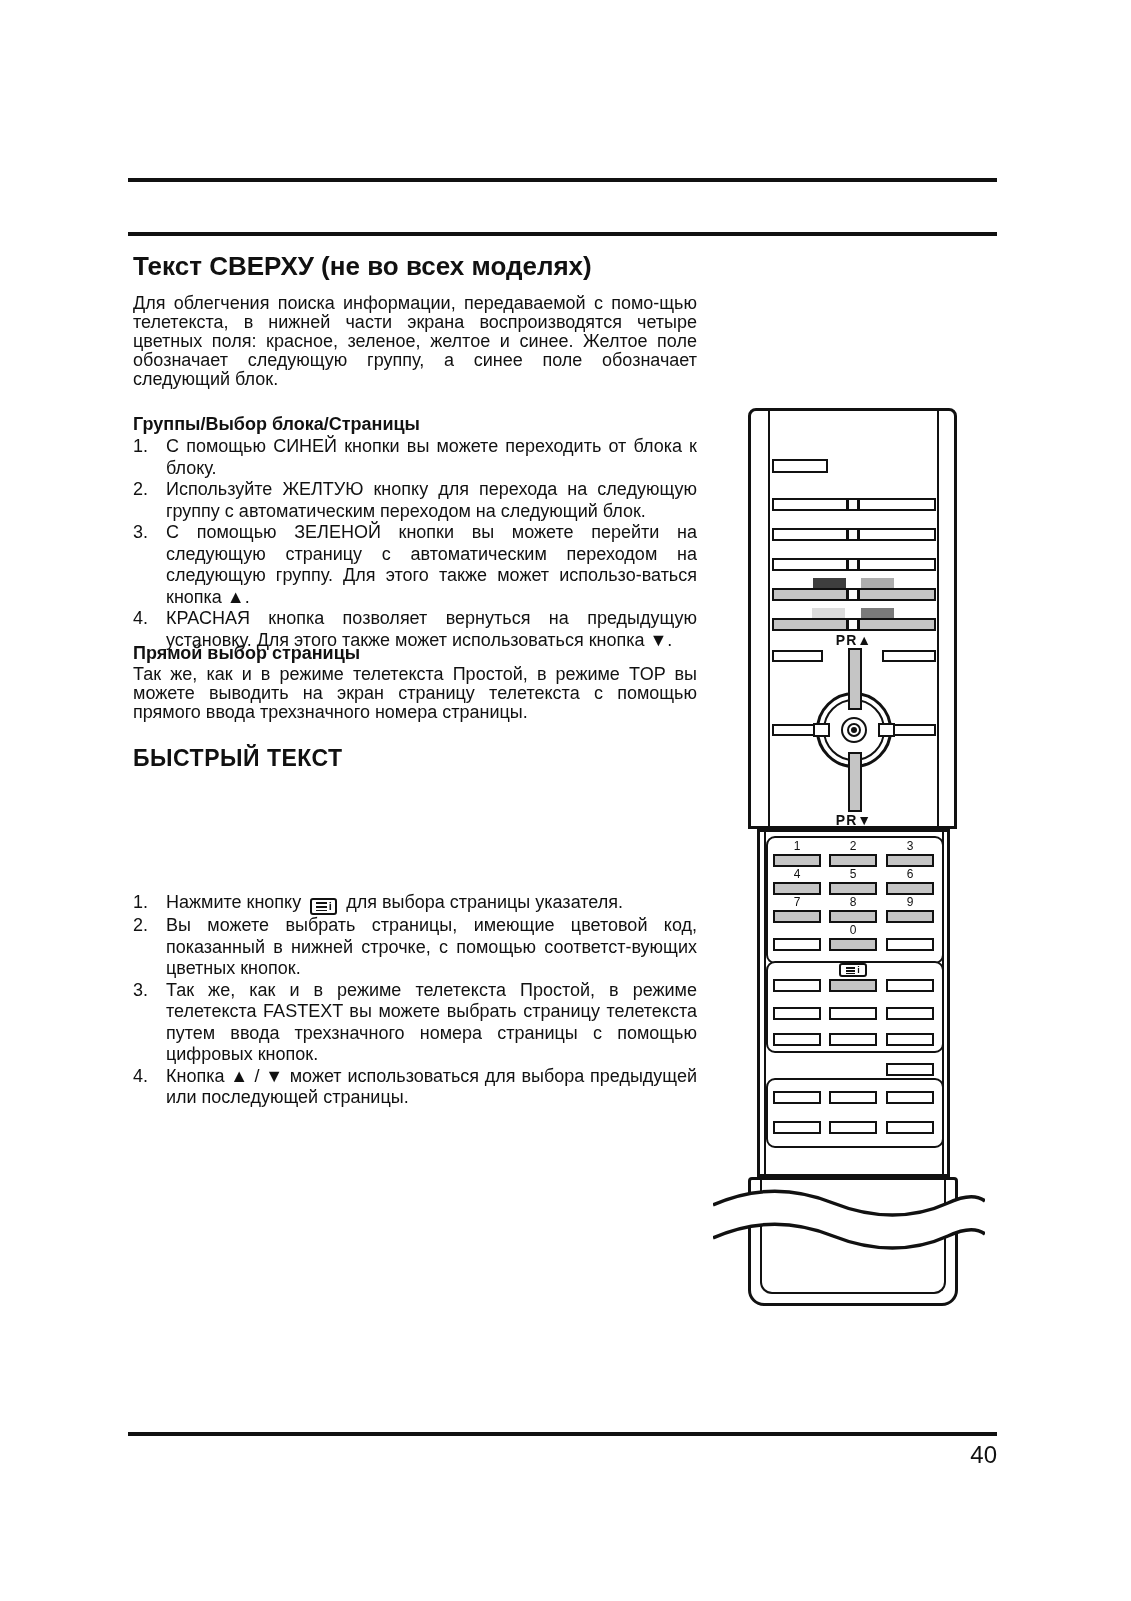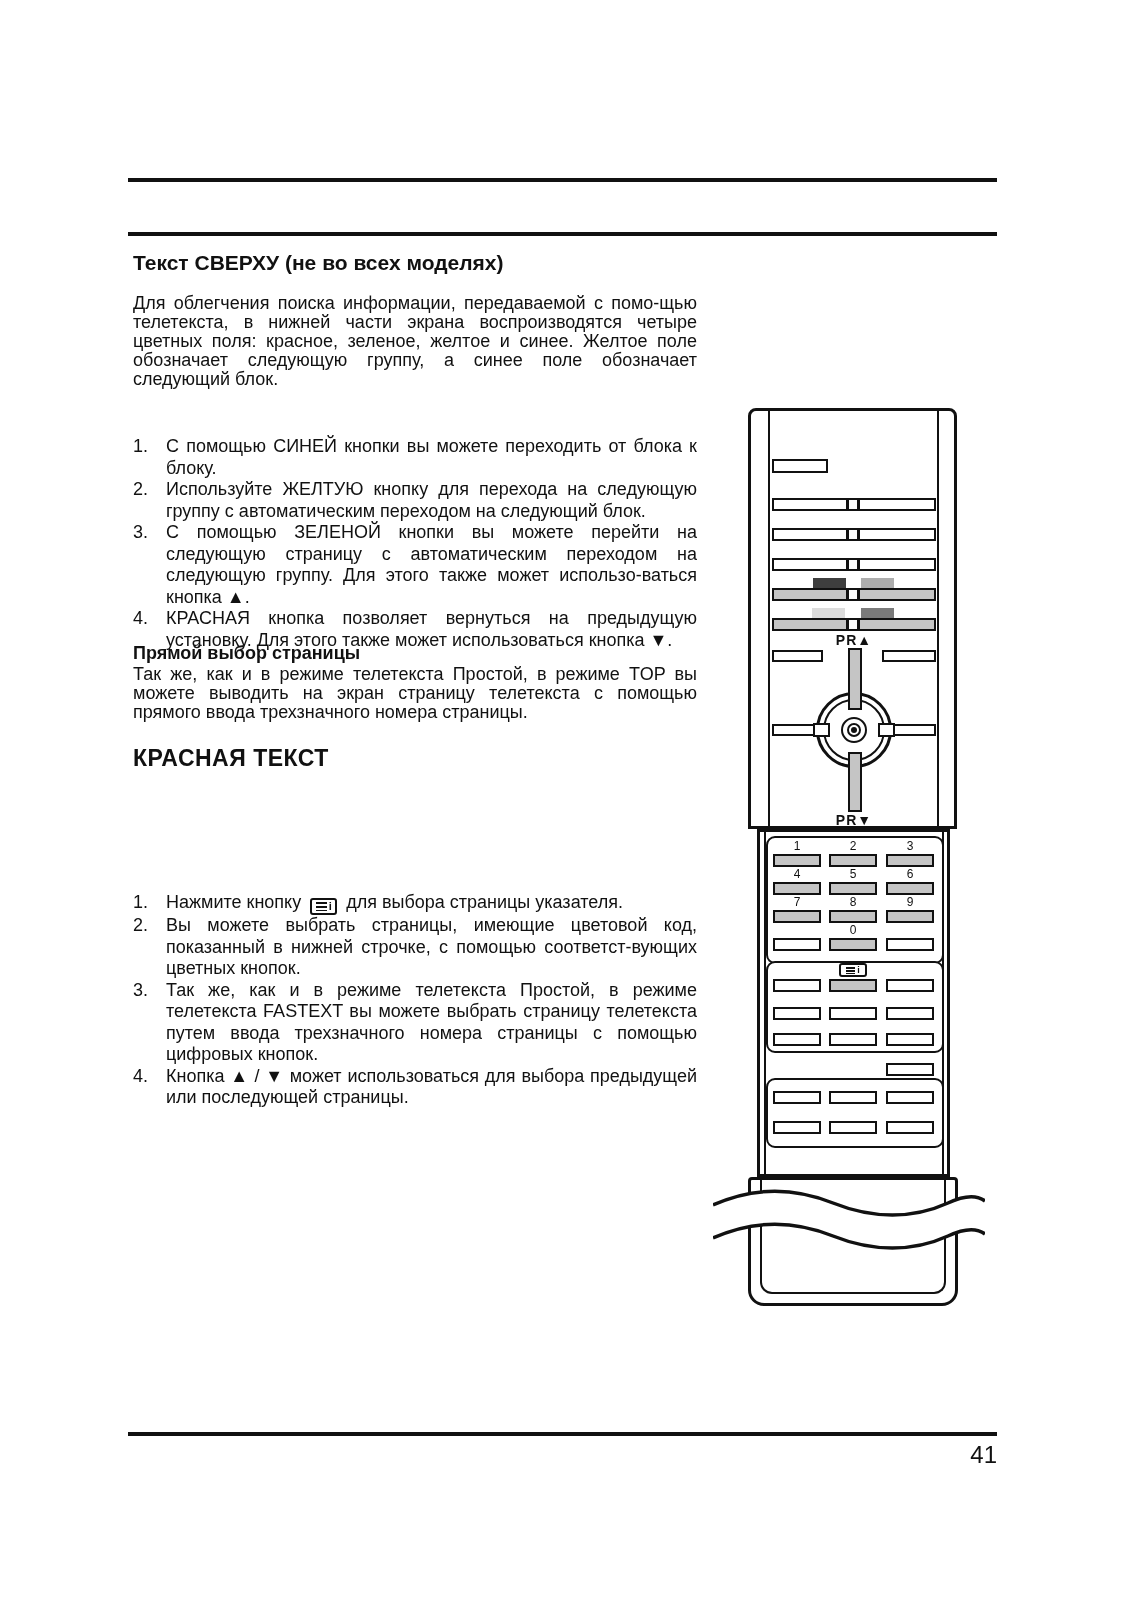--- a/index.html
+++ b/index.html
@@ -2,21 +2,21 @@
 <html><head>
 <meta charset="utf-8">
 <style>
   html,body{margin:0;padding:0;background:#e8e8e8}
   .page{position:relative;width:1131px;height:1601px;background:#ffffff;
         font-family:"Liberation Sans",sans-serif;color:#111;overflow:hidden;margin:0 auto}
   .rule{position:absolute;left:128px;width:869px;height:4px;background:#111}
   .page-title{position:absolute;left:128px;top:184px;width:869px;margin:0;
               text-align:center;font-size:34px;font-weight:bold;letter-spacing:.5px}
   .col{position:absolute;left:133px;width:564px}
-  .h2{font-size:21px;font-weight:bold;margin:0}
+  .h2{font-size:26px;font-weight:bold;margin:0}
   .h2big{font-size:23px;font-weight:bold;margin:0;letter-spacing:.5px}
   .h3{font-size:18px;font-weight:bold;margin:0}
   .body{font-size:18px;line-height:19px;text-align:justify;margin:0}
   .list .li{position:relative;padding-left:33px;font-size:18px;line-height:21.5px;text-align:justify}
   .list .num{position:absolute;left:0;top:0}
   .page-number{position:absolute;left:128px;top:1441px;width:869px;text-align:right;font-size:24px}
 
   
   .tt-icon{display:inline-flex;align-items:center;justify-content:center;gap:2px;
            border:2px solid #111;border-radius:3px;background:#fff;box-sizing:border-box}
@@ -51,33 +51,34 @@
 
 <div class="page">
 
   <div class="rule" style="top:178px"></div>
   <div class="rule" style="top:232px"></div>
 
   <h2 class="col h2" style="top:251px">Текст СВЕРХУ (не во всех моделях)</h2>
 
   <p class="col body" style="top:294px">Для облегчения поиска информации, передаваемой с помо-щью телетекста, в нижней части экрана воспроизводятся четыре цветных поля: красное, зеленое, желтое и синее. Желтое поле обозначает следующую группу, а синее поле обозначает следующий блок.</p>
 
+  <h3 class="col h3" style="top:414px">Группы/Выбор блока/Страницы</h3>
 
   <div class="col list" style="top:436px">
       <div class="li"><span class="num">1.</span>С помощью СИНЕЙ кнопки вы можете переходить от блока к блоку.</div>
       <div class="li"><span class="num">2.</span>Используйте ЖЕЛТУЮ кнопку для перехода на следующую группу с автоматическим переходом на следующий блок.</div>
       <div class="li"><span class="num">3.</span>С помощью ЗЕЛЕНОЙ кнопки вы можете перейти на следующую страницу с автоматическим переходом на следующую группу. Для этого также может использо-ваться кнопка ▲.</div>
       <div class="li"><span class="num">4.</span>КРАСНАЯ кнопка позволяет вернуться на предыдущую установку. Для этого также может использоваться кнопка ▼.</div>
     </div>
 
   <h3 class="col h3" style="top:643px">Прямой выбор страницы</h3>
 
   <p class="col body" style="top:665px">Так же, как и в режиме телетекста Простой, в режиме TOP вы можете выводить на экран страницу телетекста с помощью прямого ввода трехзначного номера страницы.</p>
 
-  <h2 class="col h2big" style="top:745px">КРАСНАЯ ТЕКСТ</h2>
+  <h2 class="col h2big" style="top:745px">БЫСТРЫЙ ТЕКСТ</h2>
 
 
 
   <div class="col list" style="top:892px">
       <div class="li"><span class="num">1.</span>Нажмите кнопку <span class="tt-icon inline">
           <span class="tt-lines"></span>
           <span class="tt-i">i</span>
         </span> для выбора страницы указателя.</div>
       <div class="li"><span class="num">2.</span>Вы можете выбрать страницы, имеющие цветовой код, показанный в нижней строчке, с помощью соответст-вующих цветных кнопок.</div>
       <div class="li"><span class="num">3.</span>Так же, как и в режиме телетекста Простой, в режиме телетекста FASTEXT вы можете выбрать страницу телетекста путем ввода трехзначного номера страницы с помощью цифровых кнопок.</div>
@@ -197,15 +198,15 @@
     <div class="flare-inner" style="left:47px;top:771px;width:186px;height:117px"></div>
 
     <svg class="waves" width="272" height="78" viewBox="0 0 272 78">
       <path d="M0,24 C40,6 80,6 120,22 C160,38 200,38 235,22 C252,14 264,14 272,20 L272,53 C264,47 252,47 235,55 C200,71 160,71 120,55 C80,39 40,39 0,57 Z" fill="#ffffff" stroke="none"></path>
       <path d="M0,24 C40,6 80,6 120,22 C160,38 200,38 235,22 C252,14 264,14 272,20" fill="none" stroke="#111" stroke-width="3.5"></path>
       <path d="M0,57 C40,39 80,39 120,55 C160,71 200,71 235,55 C252,47 264,47 272,53" fill="none" stroke="#111" stroke-width="3.5"></path>
     </svg>
   </div>
 
   <div class="rule" style="top:1432px"></div>
-  <div class="page-number">41</div>
+  <div class="page-number">40</div>
 
 </div>
 
 </body></html>

